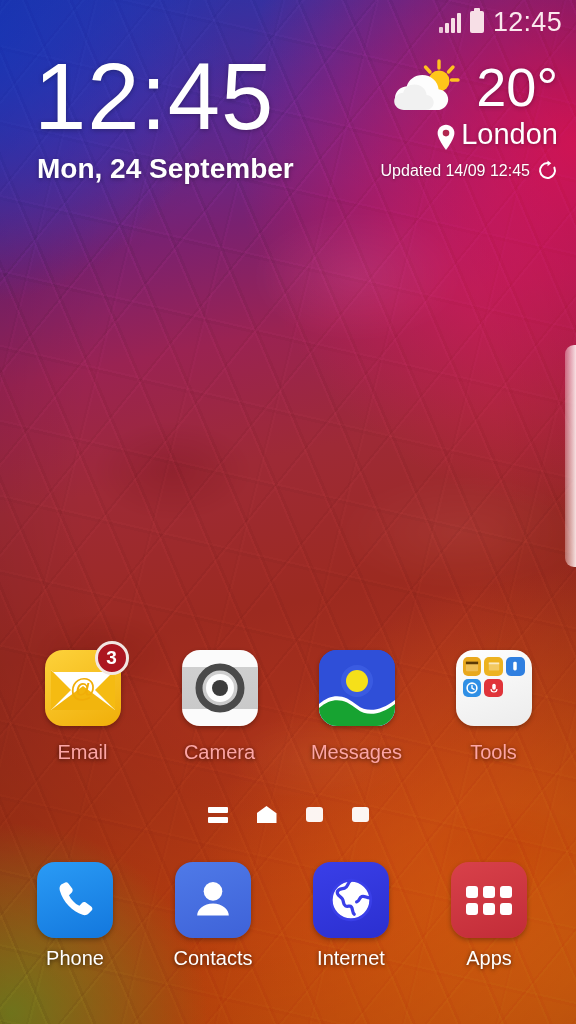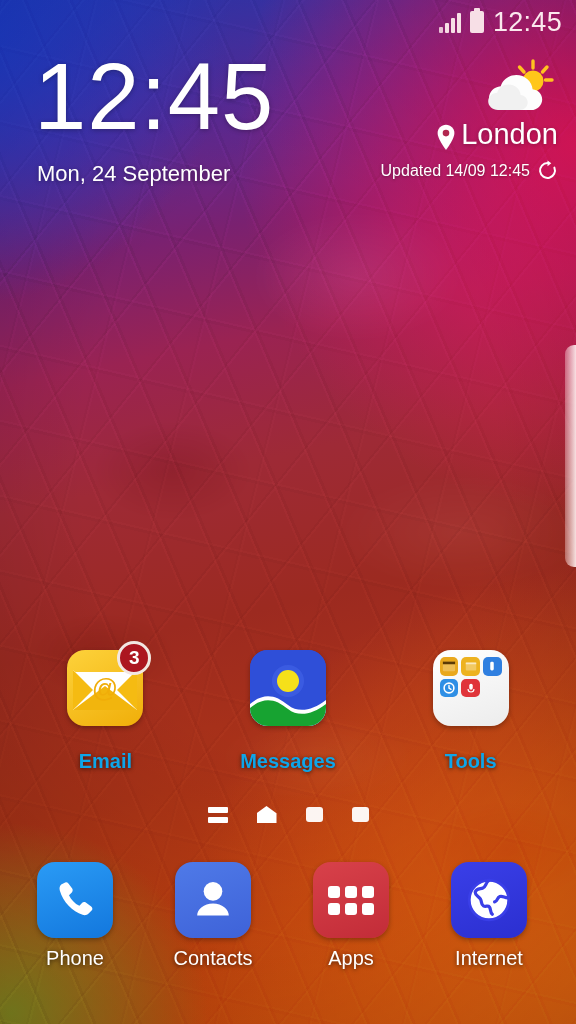--- a/index.html
+++ b/index.html
@@ -128,24 +128,24 @@
     color: #fff;
   }
   .clock-time {
     font-size: 94px;
     line-height: 0.95;
     font-weight: 300;
     letter-spacing: 1px;
     text-shadow: 0 1px 5px rgba(0,0,0,.30);
   }
   .clock-date {
-    margin-top: 20px;
+    margin-top: 12px;
     margin-left: 3px;
-    font-size: 22px;
-    font-weight: 400;
+    font-size: 28px;
+    font-weight: 700;
     text-shadow: 0 1px 4px rgba(0,0,0,.35);
   }
 
   
   .weather-widget {
     position: absolute;
     right: 18px;
     top: 58px;
     width: 250px;
     color: #fff;
@@ -202,26 +202,25 @@
   }
   .app-icon {
     width: 76px;
     height: 76px;
     border-radius: 18px;
     position: relative;
     overflow: hidden;
     box-shadow: 0 2px 5px rgba(0,0,0,.30);
   }
   .app-label {
-    margin-top: 24px;
+    margin-top: 15px;
     font-size: 20px;
-    color: #0ea5e9;
+    color: #fca5a5;
     text-shadow: 0 1px 4px rgba(0,0,0,.65);
     white-space: nowrap;
-    font-weight: bold;
   }
   .badge {
     position: absolute;
     top: -9px;
     right: 8px;
     min-width: 34px;
     height: 34px;
     border-radius: 50%;
     background: #ac1620;
     border: 3px solid #f2e7e2;
@@ -363,20 +362,21 @@
         <g stroke="#ffc220" stroke-width="3.4" stroke-linecap="round">
           <line x1="49" y1="3" x2="49" y2="10"></line>
           <line x1="63" y1="9" x2="58.5" y2="14"></line>
           <line x1="68" y1="22" x2="61.5" y2="22"></line>
           <line x1="35.5" y1="9" x2="40" y2="14"></line>
         </g>
         <circle cx="49" cy="23" r="10.5" fill="#ffc61a"></circle>
         <path d="M18 52c-7.2 0-13-5.3-13-11.9 0-6.2 5.1-11.3 11.7-11.8C18.6 21.7 24.9 17 32.3 17c8.6 0 15.7 6.3 16.3 14.3 5.4.6 9.6 4.9 9.6 10.1 0 5.7-4.9 10.6-11 10.6z" fill="#fdfdfd"></path>
         <path d="M14 52c-5.4 0-9.8-3.9-9.8-8.7 0-4.6 4-8.4 9-8.6C14.4 30 19 26.6 24.5 26.6c6.4 0 11.7 4.6 12.1 10.5 4 .4 7.1 3.6 7.1 7.4 0 4.2-3.6 7.5-8.1 7.5z" fill="#f1f1f1"></path>
       </svg>
+      <div class="w-temp">20°</div>
     </div>
     <div class="w-city">
       <svg width="20" height="27" viewBox="0 0 20 27">
         <path d="M10 .8C5.3.8 1.6 4.5 1.6 9.1c0 6.2 8.4 16.9 8.4 16.9s8.4-10.7 8.4-16.9C18.4 4.5 14.7.8 10 .8z" fill="#fff"></path>
         <circle cx="10" cy="9.1" r="3.3" fill="#b1274f"></circle>
       </svg>
       <span>London</span>
     </div>
     <div class="w-updated">
       <span>Updated 14/09 12:45</span>
@@ -399,20 +399,30 @@
           <path d="M6 60h64L38 36z" fill="#f2b50d"></path>
           <path d="M6 20v40l20-20z" fill="#f5bb12"></path>
           <path d="M70 20v40L50 40z" fill="#f5bb12"></path>
           <text x="38" y="40" font-family="Liberation Sans, sans-serif" font-size="26" fill="#f0ad09" text-anchor="middle" dominant-baseline="middle">@</text>
         </svg>
       </div>
       <div class="badge">3</div>
       <div class="app-label">Email</div>
     </div>
 
+    <div class="app">
+      <div class="app-icon ic-camera">
+        <svg viewBox="0 0 76 76" width="76" height="76">
+          <circle cx="38" cy="38" r="21" fill="none" stroke="#4a4a4a" stroke-width="7"></circle>
+          <circle cx="38" cy="38" r="14" fill="#fdfdfd"></circle>
+          <circle cx="38" cy="38" r="8" fill="#3c3c3c"></circle>
+        </svg>
+      </div>
+      <div class="app-label">Camera</div>
+    </div>
 
     <div class="app">
       <div class="app-icon ic-gallery">
         <svg viewBox="0 0 76 76" width="76" height="76">
           <rect width="76" height="76" fill="#2f4fd8"></rect>
           <circle cx="38" cy="31" r="16" fill="#3f5fe4" opacity=".75"></circle>
           <circle cx="38" cy="31" r="11" fill="#f5e01a"></circle>
           <path d="M0 54c14-12 26-9 38 1 10 8 24 6 38-5v26H0z" fill="#ffffff"></path>
           <path d="M0 58c14-12 26-9 38 1 10 8 24 6 38-5v22H0z" fill="#17a331"></path>
         </svg>
@@ -483,39 +493,39 @@
         <svg width="52" height="52" viewBox="0 0 24 24">
             <circle cx="12" cy="8" r="4.3" fill="#fff"></circle>
             <path d="M12 13.6c-4.2 0-7.3 2.6-7.3 5.6h14.6c0-3-3.1-5.6-7.3-5.6z" fill="#fff"></path>
           </svg>
       </div>
       <div class="dock-label">Contacts</div>
     </div>
 
 
     <div class="dock-app">
+      <div class="dock-icon ic-internet">
+        <svg width="52" height="52" viewBox="0 0 24 24">
+          <circle cx="12" cy="12" r="9.1" fill="#fff"></circle>
+          <path d="M12 2.9c-1.9 1.4-1.3 3.2-2.9 3.6-1.6.4-3 .2-3.4 1.7-.4 1.6 1.5 2.1 2.3 3.3.8 1.2.2 2.6 1.4 3.2 1.2.6 2.1-.4 2.8.5.7.9.3 2.6 1.3 3.4M21 11c-1.6.3-2.6-1.1-4-.6-1.4.5-1 2.2-2.4 2.5" fill="none" stroke="#3a3fe8" stroke-width="1.5" stroke-linecap="round"></path>
+          <circle cx="12" cy="12" r="9.1" fill="none" stroke="#3a3fe8" stroke-width="1.3"></circle>
+        </svg>
+      </div>
+      <div class="dock-label">Internet</div>
+    </div>
+
+    <div class="dock-app">
       <div class="dock-icon ic-apps">
         <div class="apps-grid">
           <span></span>
             <span></span>
             <span></span>
           <span></span>
             <span></span>
             <span></span>
         </div>
       </div>
       <div class="dock-label">Apps</div>
     </div>
 
-    <div class="dock-app">
-      <div class="dock-icon ic-internet">
-        <svg width="52" height="52" viewBox="0 0 24 24">
-          <circle cx="12" cy="12" r="9.1" fill="#fff"></circle>
-          <path d="M12 2.9c-1.9 1.4-1.3 3.2-2.9 3.6-1.6.4-3 .2-3.4 1.7-.4 1.6 1.5 2.1 2.3 3.3.8 1.2.2 2.6 1.4 3.2 1.2.6 2.1-.4 2.8.5.7.9.3 2.6 1.3 3.4M21 11c-1.6.3-2.6-1.1-4-.6-1.4.5-1 2.2-2.4 2.5" fill="none" stroke="#3a3fe8" stroke-width="1.5" stroke-linecap="round"></path>
-          <circle cx="12" cy="12" r="9.1" fill="none" stroke="#3a3fe8" stroke-width="1.3"></circle>
-        </svg>
-      </div>
-      <div class="dock-label">Internet</div>
-    </div>
-
   </div>
 
 </div>
 
 </body></html>

